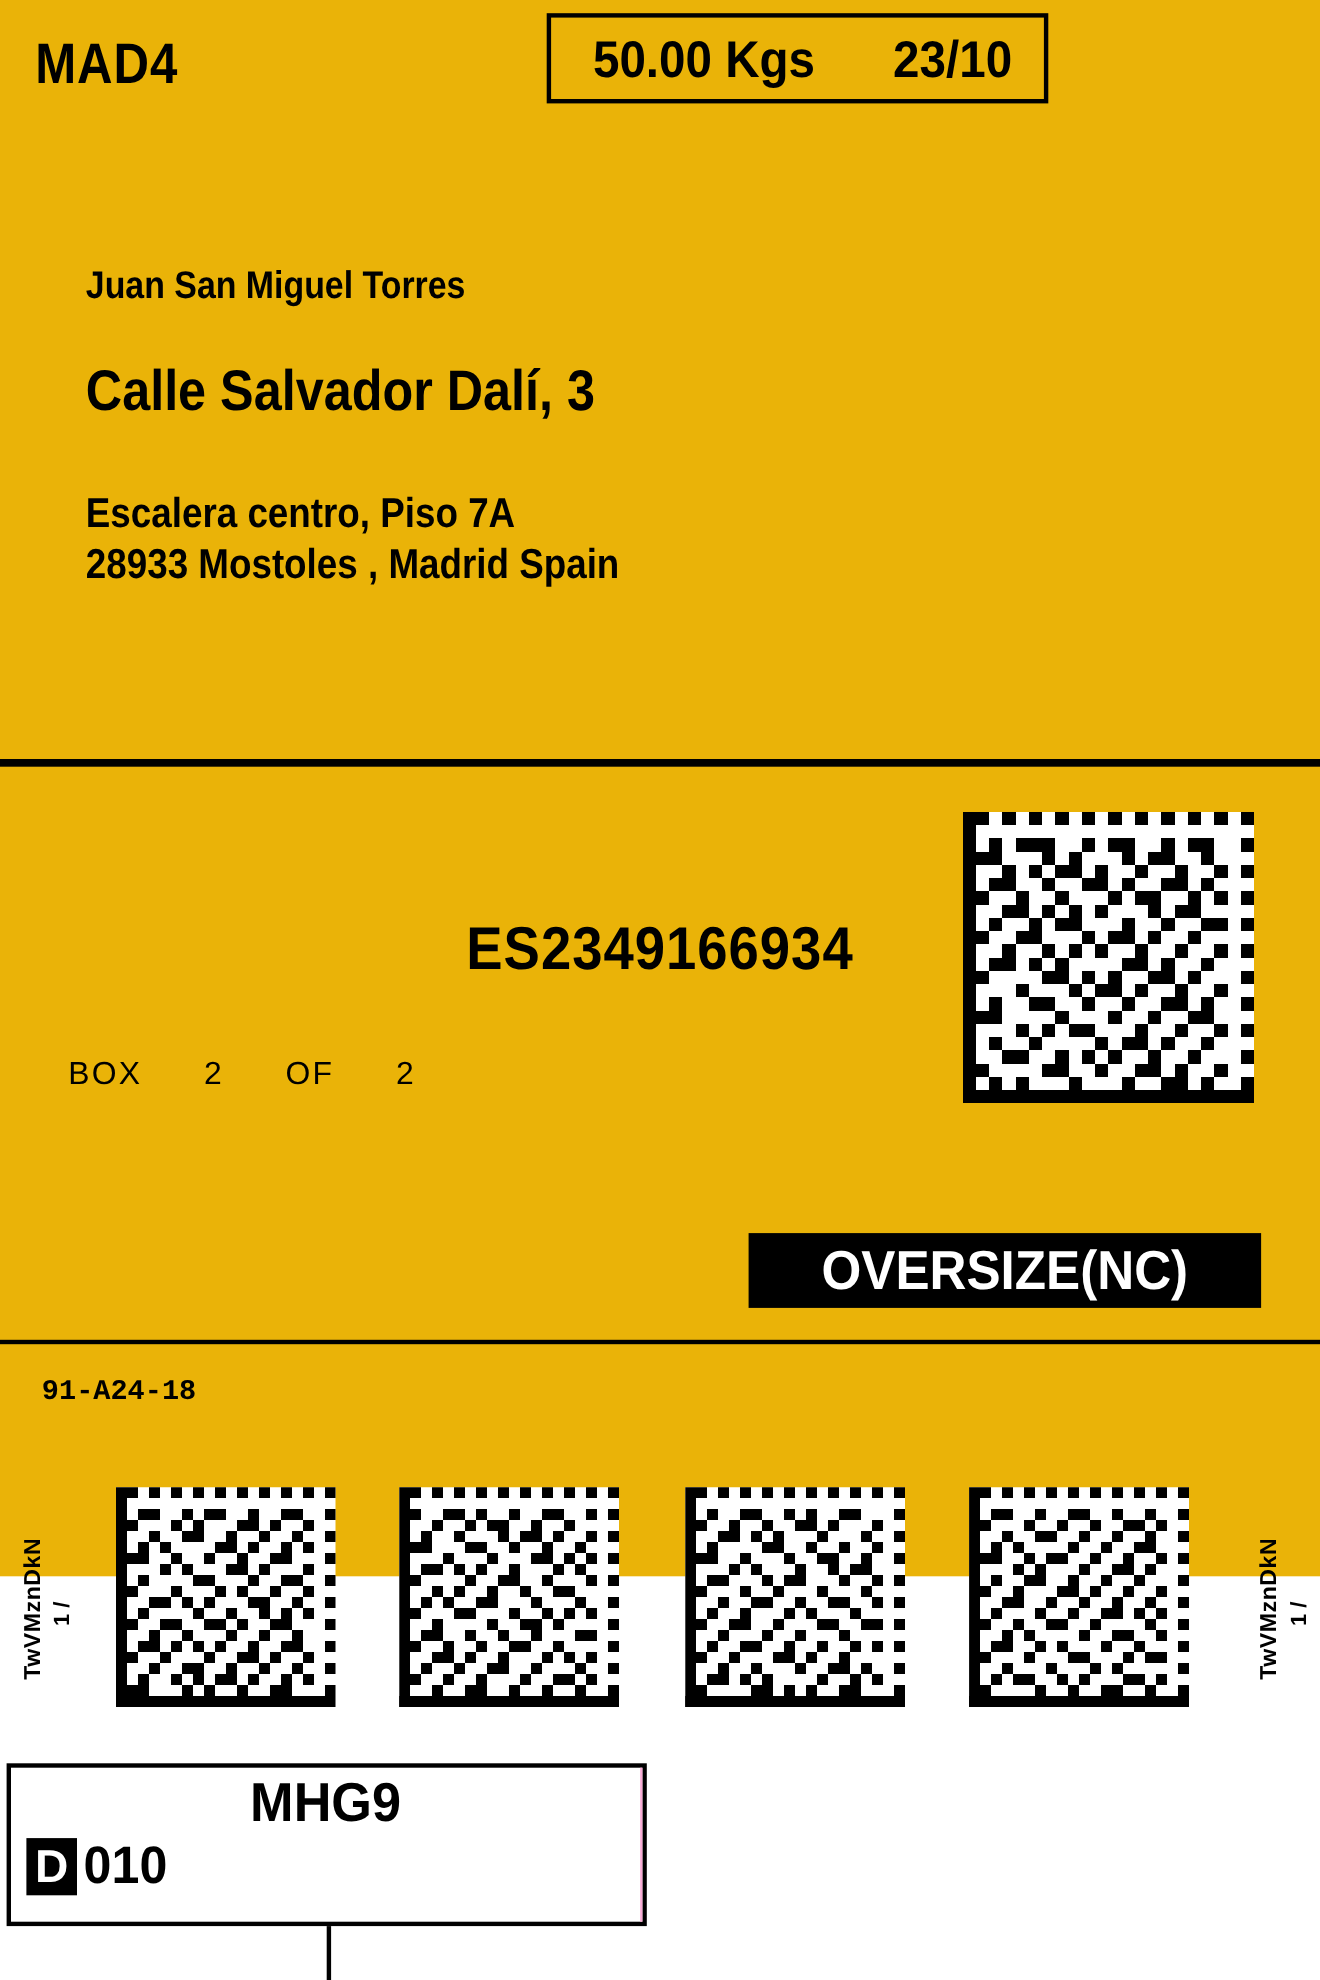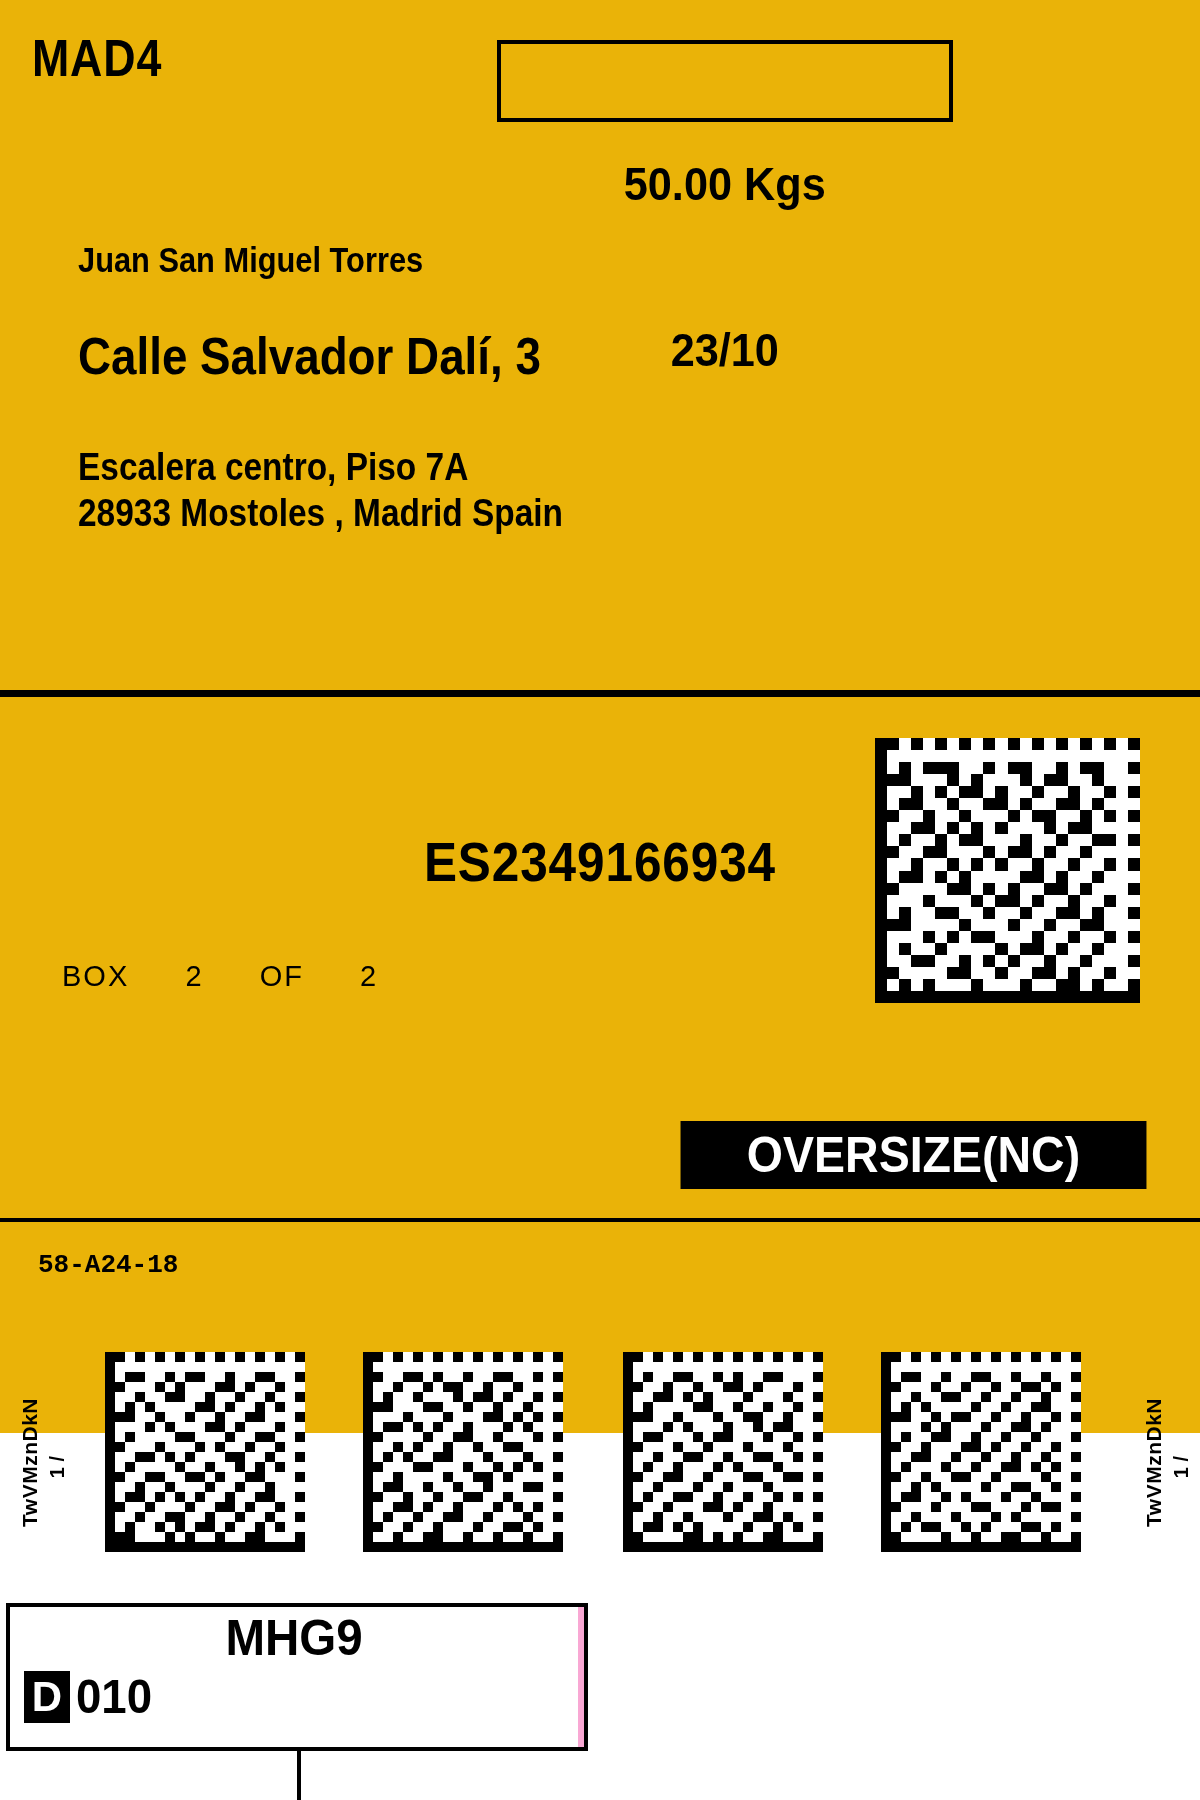--- a/index.html
+++ b/index.html
@@ -40,28 +40,27 @@
     font-size: 52px;
     font-weight: bold;
     letter-spacing: 1px;
     font-family: "Liberation Sans Narrow", "Liberation Sans", sans-serif;
     transform: scaleX(0.86);
     transform-origin: left top;
   }
   .weight-box {
     position: absolute;
     left: 497px;
-    top: 40px;
+    top: 12px;
     width: 456px;
     height: 82px;
     border: 4px solid #000;
     box-sizing: border-box;
     display: flex;
     align-items: center;
-    flex-direction: column;
   }
   .weight-cell {
     flex: 0 0 278px;
     display: flex;
     align-items: center;
     justify-content: center;
     font-size: 47px;
     font-weight: bold;
     transform: scaleX(0.92);
   }
@@ -278,21 +277,21 @@
     height: 148px;
     border: 4px solid #000;
     box-sizing: border-box;
     display: flex;
   }
   .bottom-half {
     flex: 1 1 50%;
     position: relative;
     box-sizing: border-box;
   }
-  .bottom-half.first { border-right: 6px solid #f9a8d4; }
+  .bottom-half.first { border-right: 2px solid #f9a8d4; }
   .bh-top {
     position: absolute;
     left: 0;
     right: 0;
     top: 2px;
     text-align: center;
     font-size: 50px;
     font-weight: bold;
     font-family: "Liberation Sans Narrow", "Liberation Sans", sans-serif;
     transform: scaleX(0.95);
@@ -512,21 +511,21 @@
           <rect x="15" y="20" width="2" height="1"></rect>
           <rect x="18" y="20" width="1" height="1"></rect>
       </g>
     </svg>
   </div>
 
   <div class="oversize">OVERSIZE(NC)</div>
 
   <div class="hr-thin" style="top:1218px;"></div>
 
-  <div class="route-code">58-A24-18</div>
+  <div class="route-code">91-A24-18</div>
 
   <div class="dm-strip">
 
     <div class="side-text" style="left:18px; top:46px;">TwVMznDkN</div>
     <div class="side-sub" style="left:46px; top:104px;">1 /</div>
 
     <div class="dm-cell" style="left:105px;">
       <svg viewBox="0 0 20 20" width="200" height="200" shape-rendering="crispEdges" aria-hidden="true">
         <rect width="20" height="20" fill="#fff"></rect>
         <g fill="#000">

